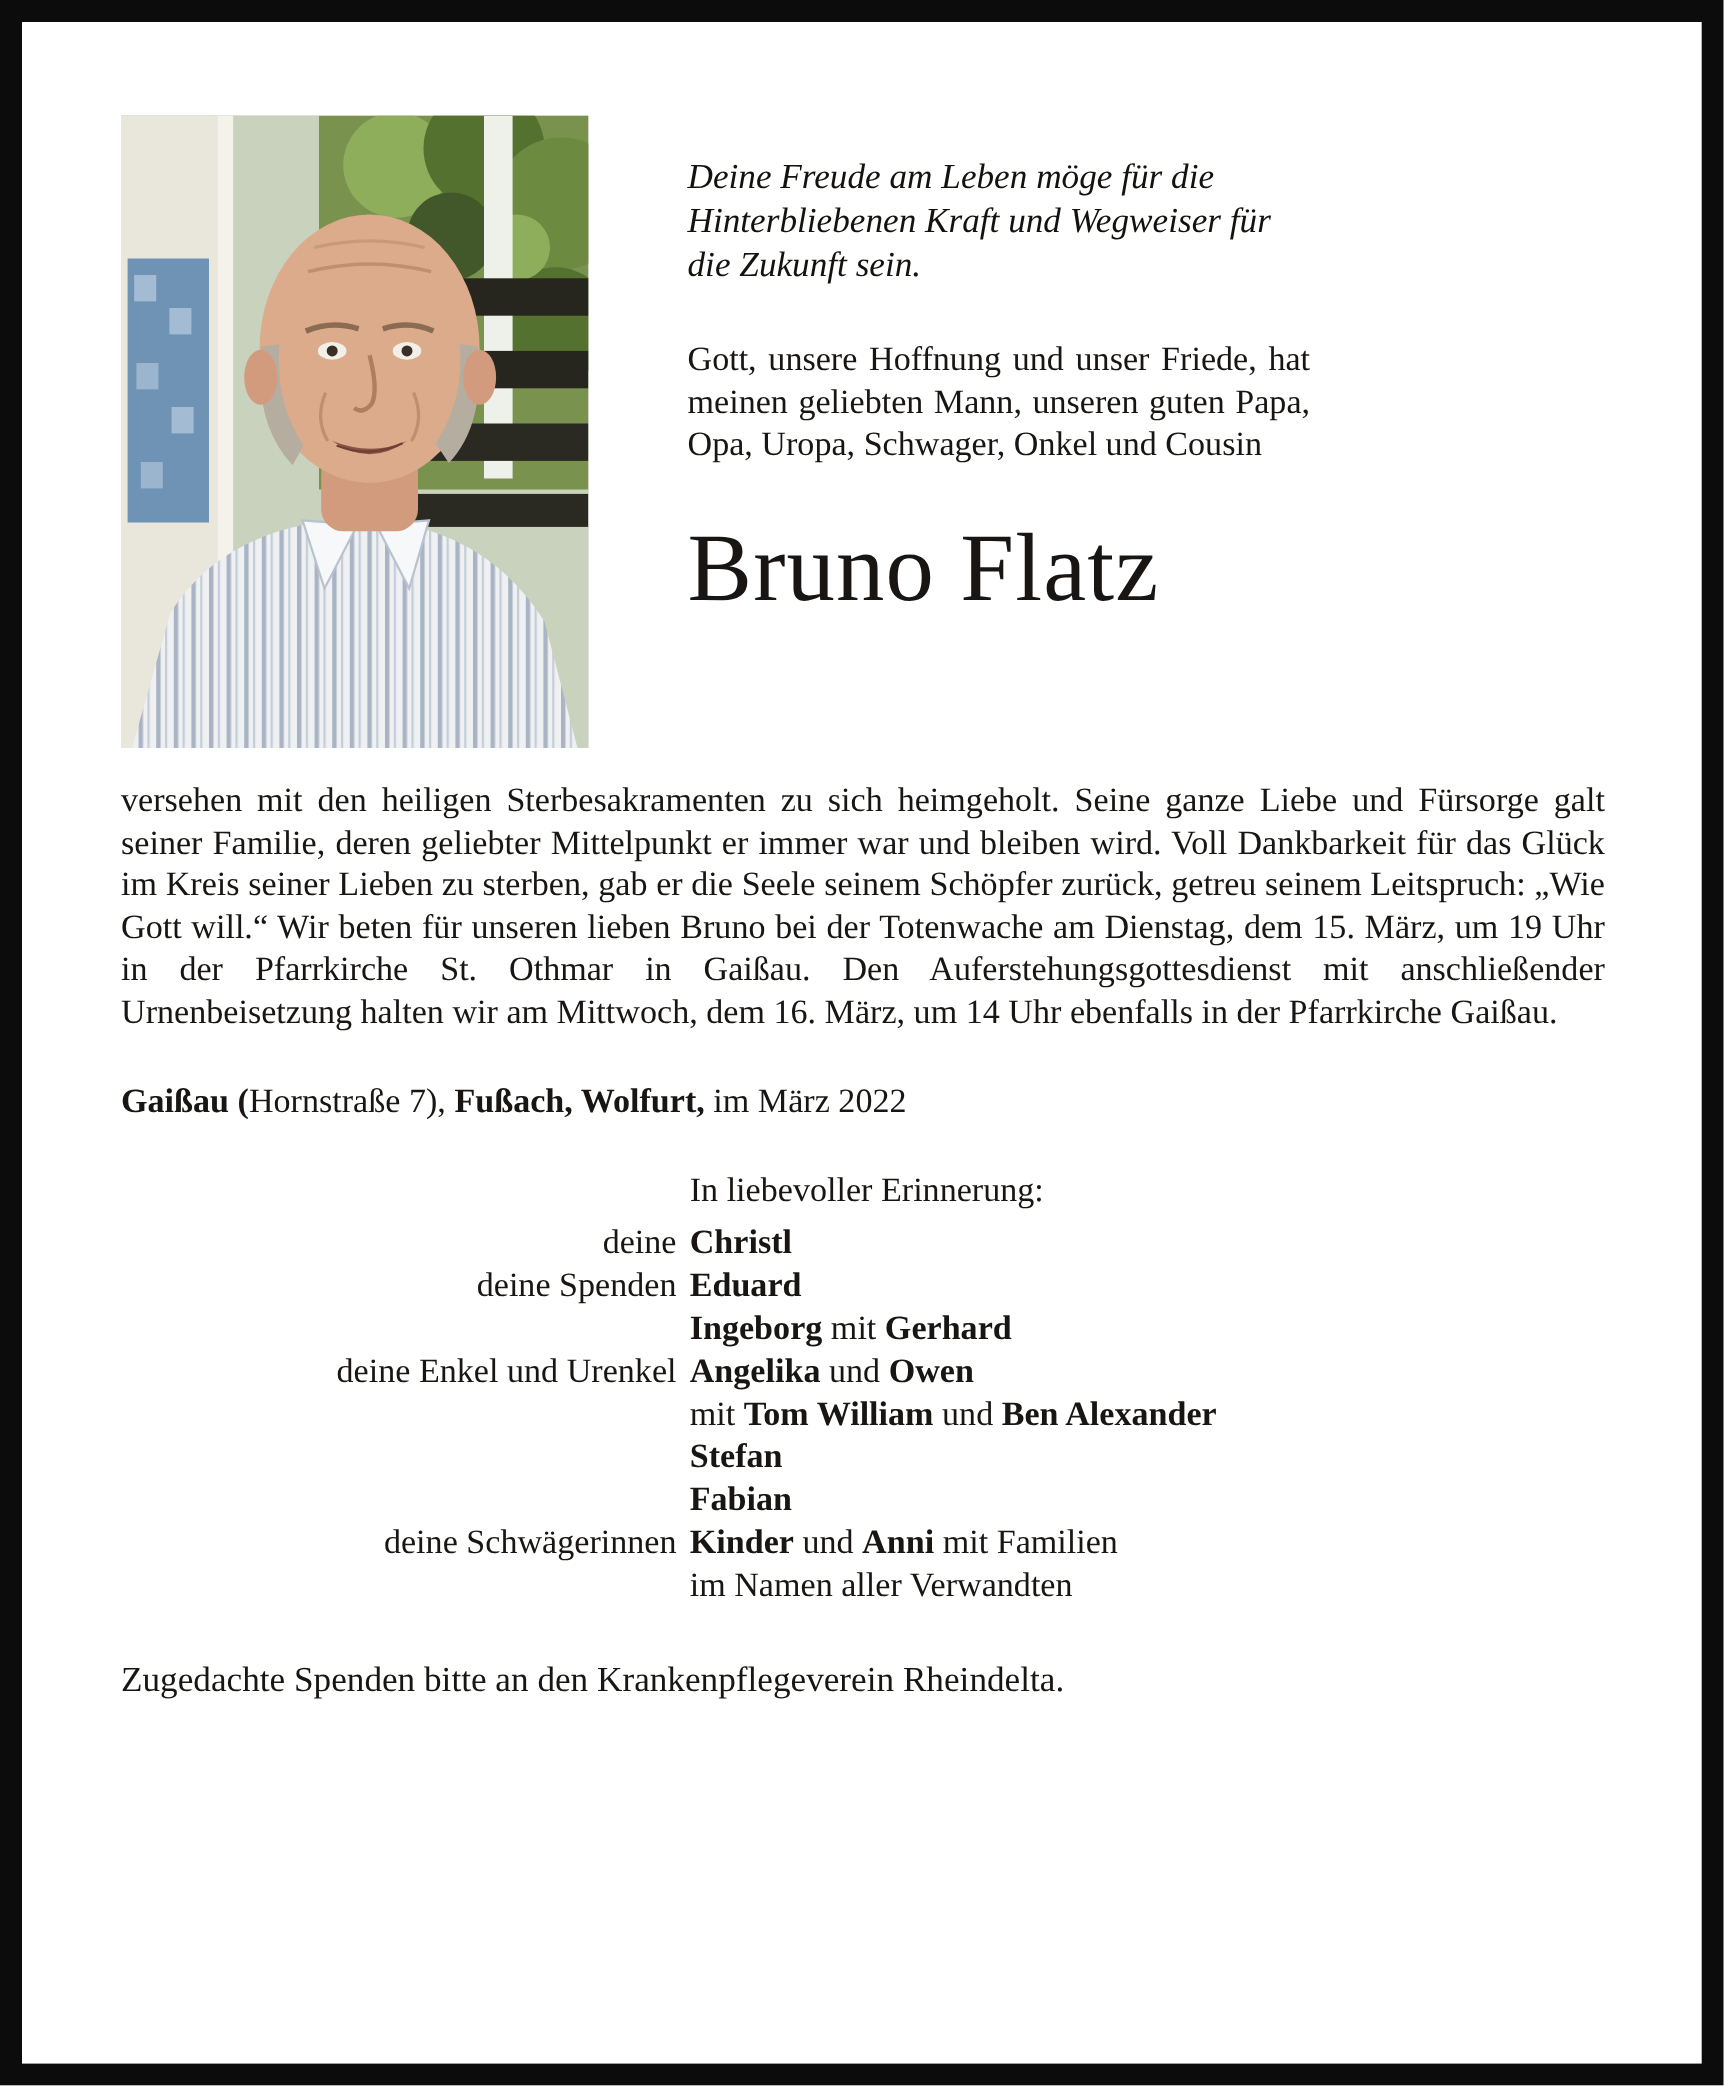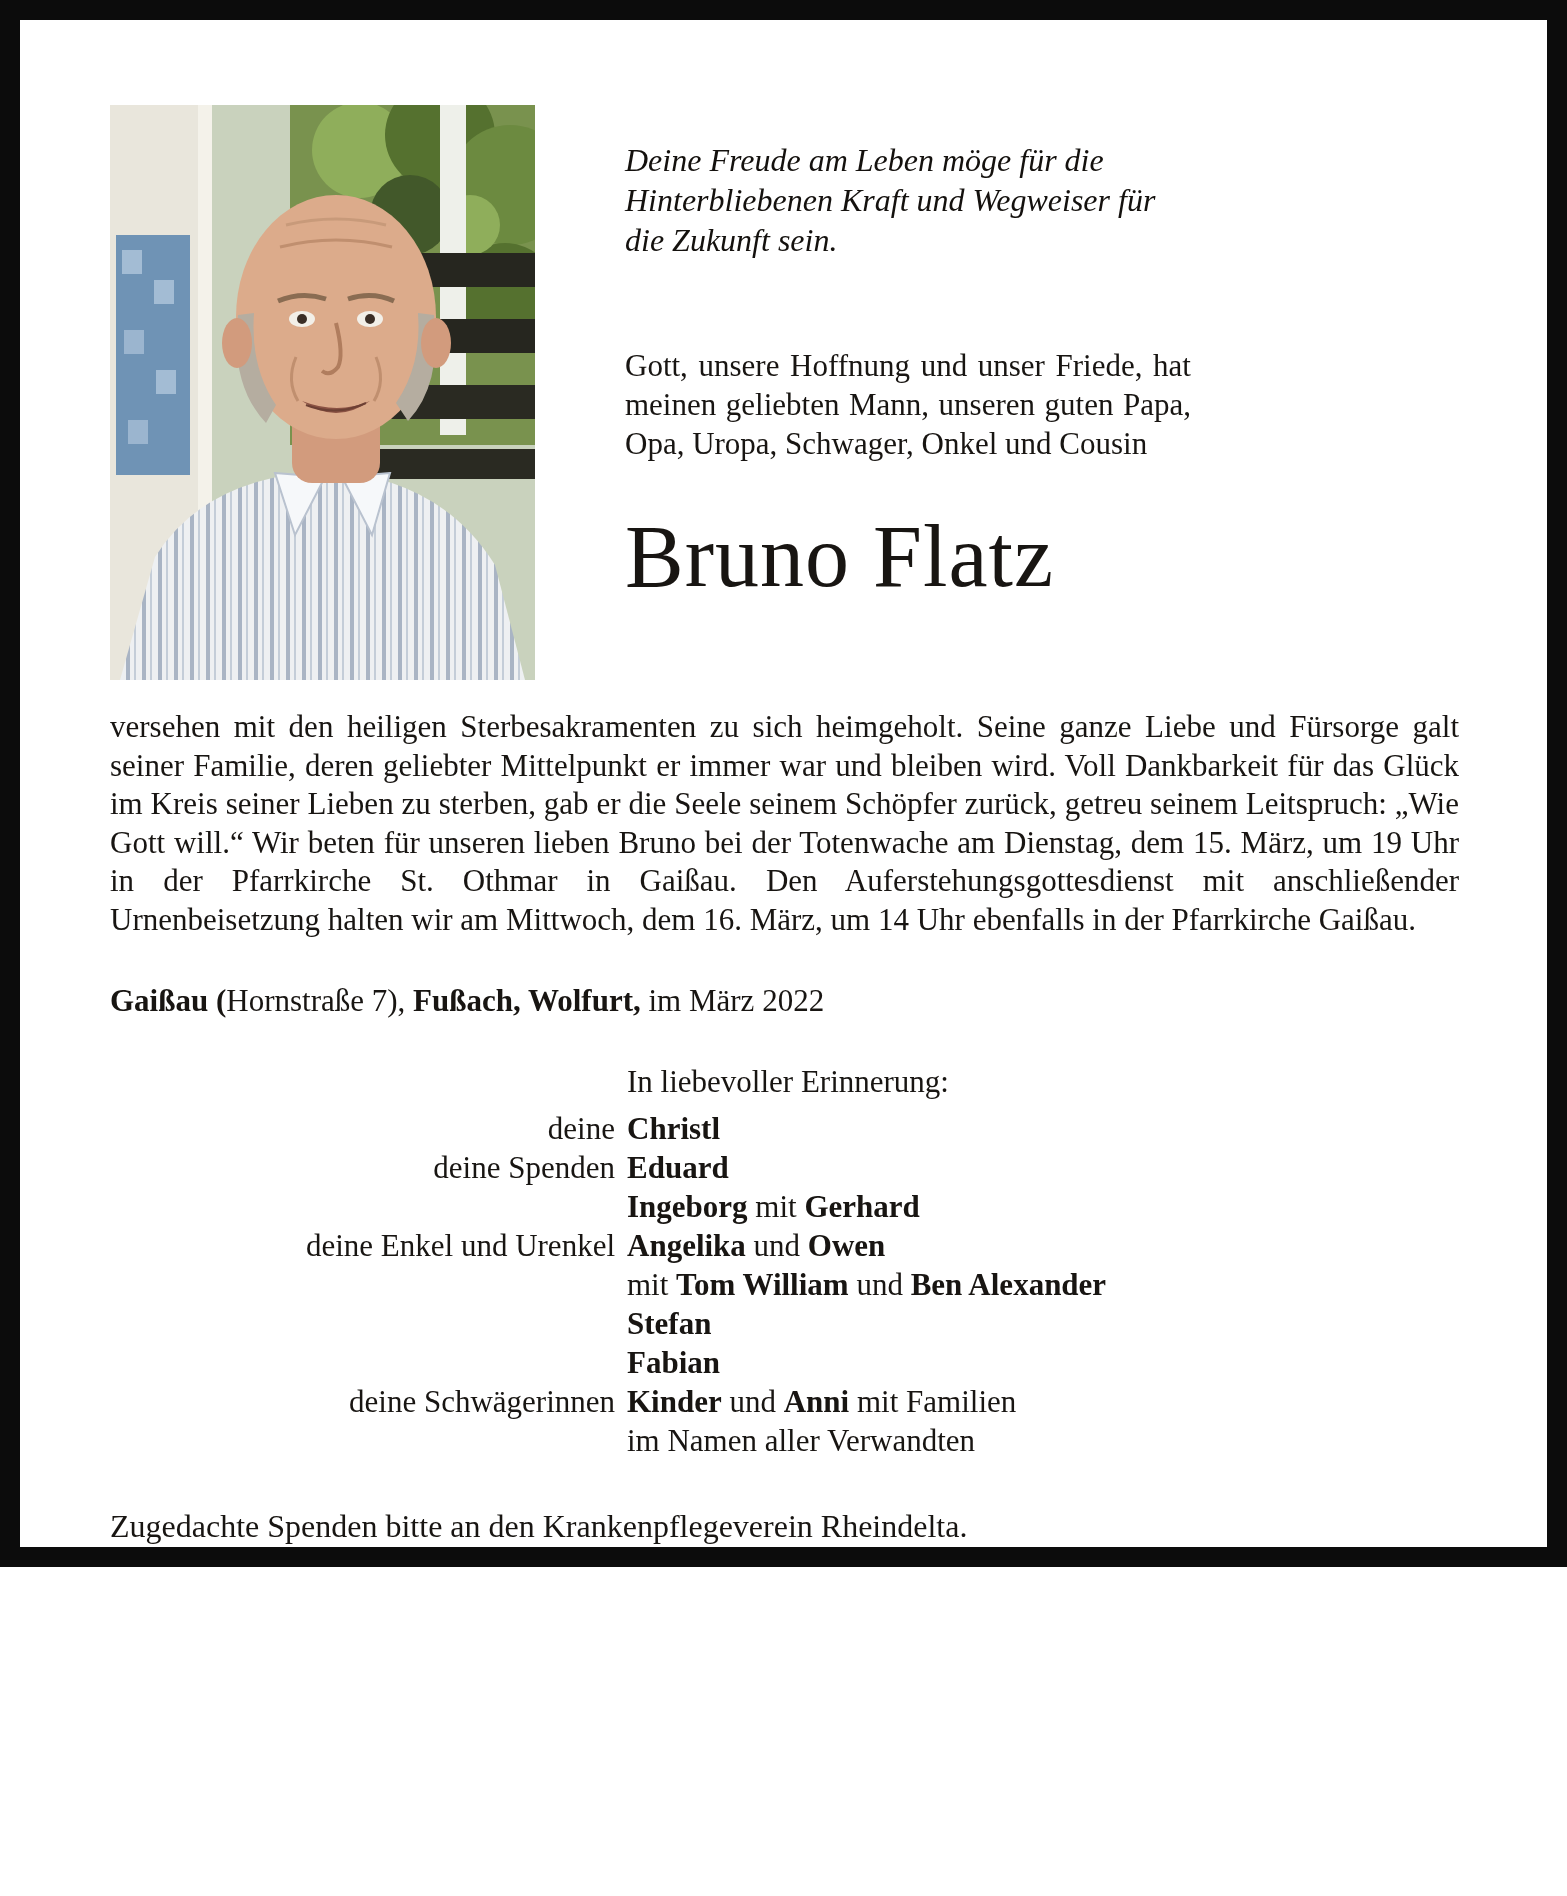--- a/index.html
+++ b/index.html
@@ -1,19 +1,19 @@
 <!DOCTYPE html>
 <html lang="de"><head>
 <meta charset="utf-8">
 <style>
   * { box-sizing: border-box; }
   html, body { margin: 0; padding: 0; background: #ffffff; }
   .page {
     width: 1567px;
-    height: 1567px;
+    height: 1896px;
     border: 20px solid #0c0c0c;
     background: #ffffff;
     font-family: "Liberation Serif", "DejaVu Serif", serif;
     color: #181512;
     padding: 85px 88px 60px 90px;
     position: relative;
   }
   .top {
     display: flex;
     align-items: flex-start;
@@ -33,21 +33,21 @@
   }
   .quote {
     margin: 0;
     font-style: italic;
     font-size: 32px;
     line-height: 40px;
     max-width: 540px;
     color: #14110e;
   }
   .intro {
-    margin: 86px 0 0 0;
+    margin: 46px 0 0 0;
     font-size: 31px;
     line-height: 39px;
     max-width: 566px;
     text-align: justify;
   }
   .name {
     margin: 48px 0 0 0;
     font-size: 88px;
     line-height: 92px;
     font-weight: normal;

